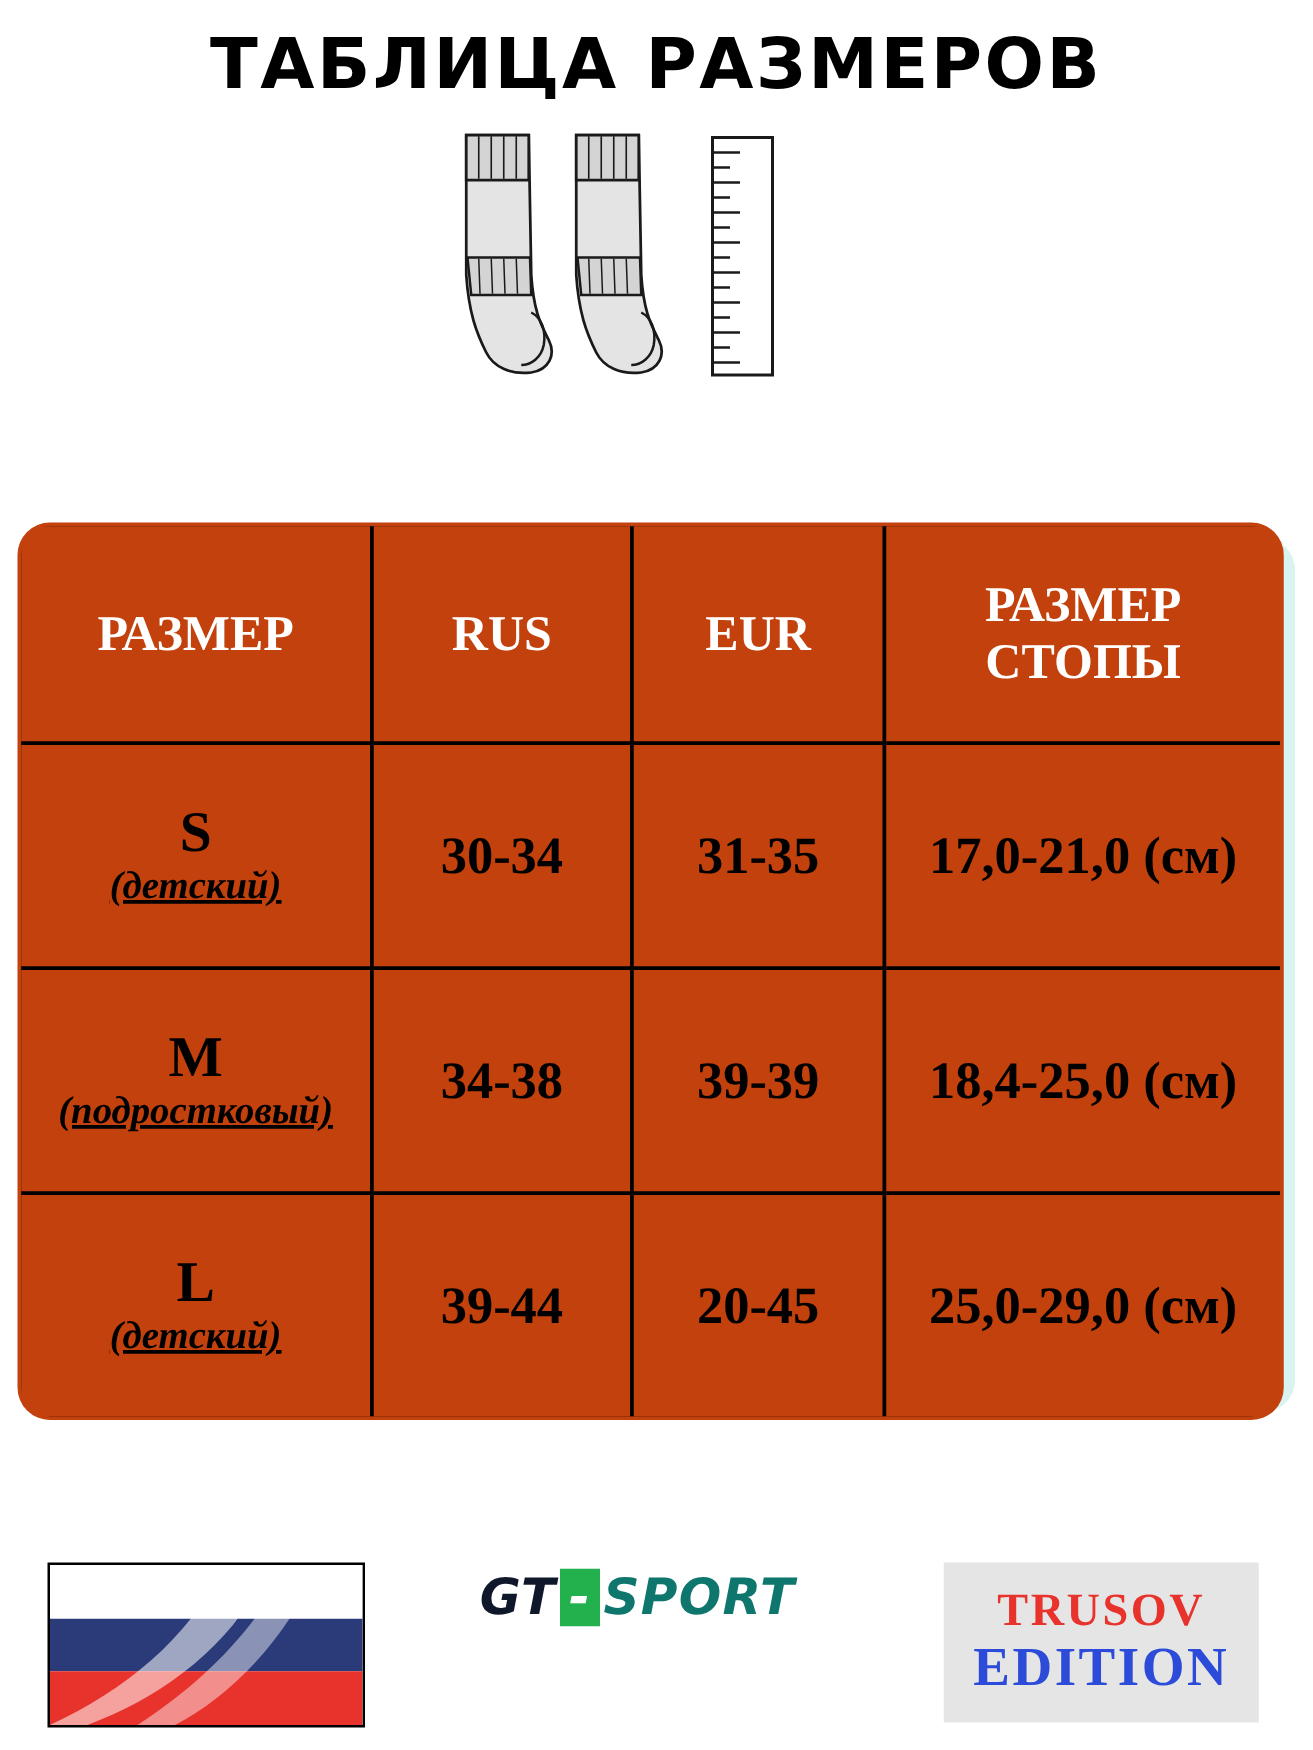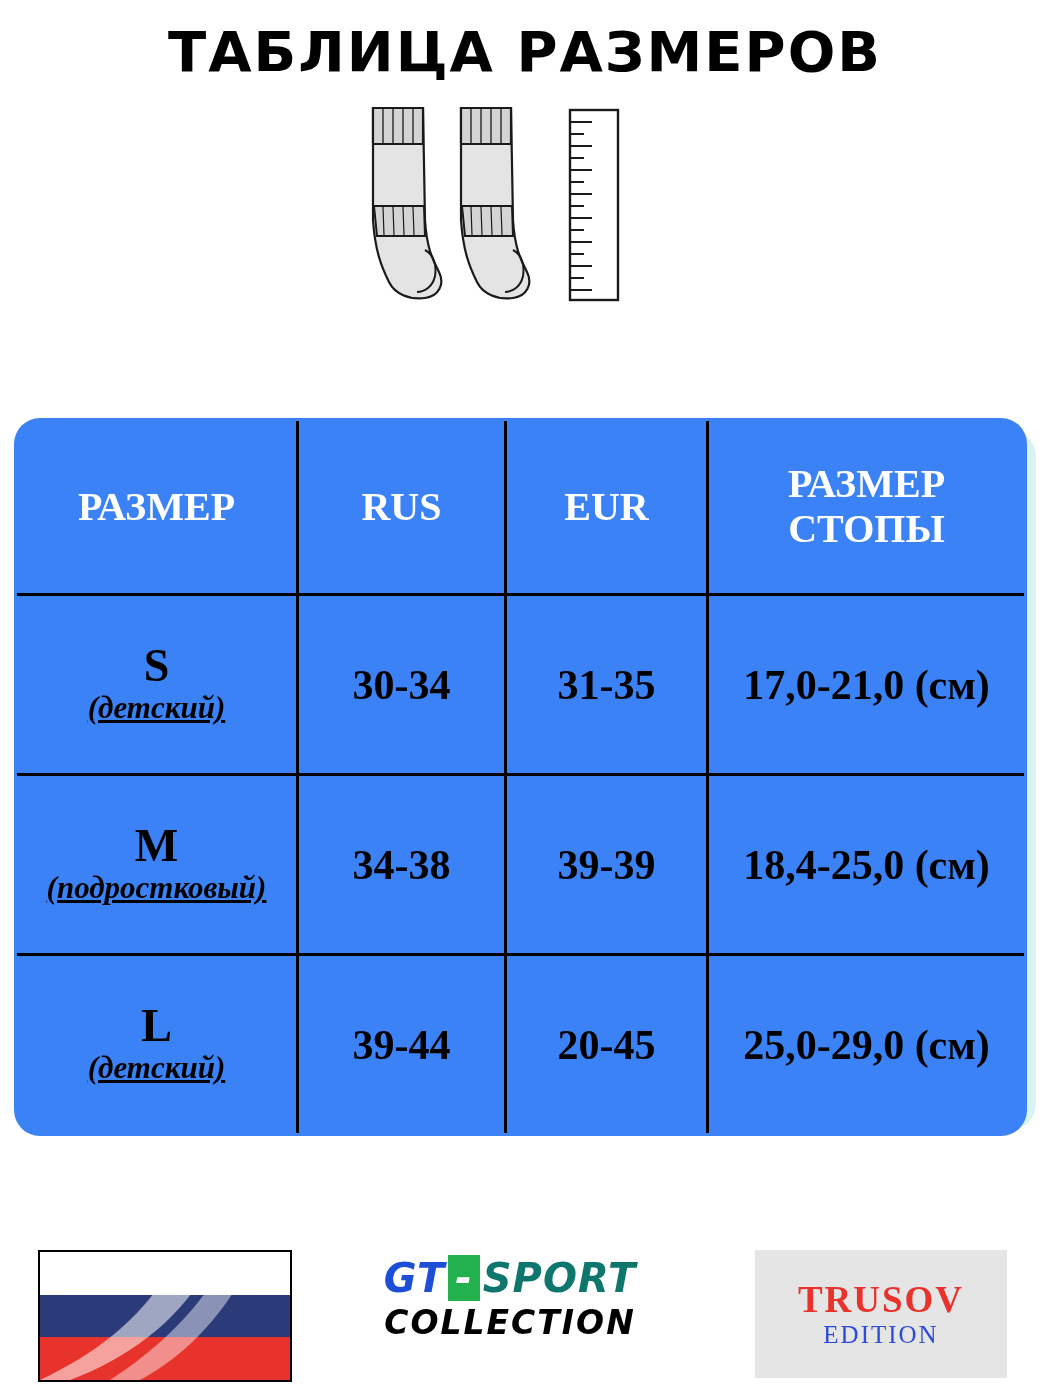--- a/index.html
+++ b/index.html
@@ -50,21 +50,21 @@
     top: 12px;
     width: 1010px;
     height: 700px;
     border-radius: 26px;
     background: #d8f3f0;
   }
   table.size-table {
     position: relative;
     border-collapse: collapse;
     width: 1010px;
-    background: #3b82f6;
+    background: #c2410c;
     border: 3px solid #000000;
     border-radius: 26px;
     overflow: hidden;
     table-layout: fixed;
   }
   table.size-table td, table.size-table th {
     border: 3px solid #000000;
     text-align: center;
     vertical-align: middle;
     color: #000000;
@@ -145,21 +145,21 @@
     text-align: center;
     font-family: "DejaVu Sans", sans-serif;
   }
   .gt-line1 {
     font-size: 40px;
     font-weight: bold;
     font-style: italic;
     letter-spacing: 1px;
     white-space: nowrap;
   }
-  .gt-g { color: #1d4ed8; }
+  .gt-g { color: #0f172a; }
   .gt-dash {
     display: inline-block;
     background: #22b14c;
     color: #ffffff;
     padding: 0 7px;
     margin: 0 3px;
     font-weight: bold;
   }
   .gt-s { color: #0f766e; }
   .gt-line2 {
@@ -186,22 +186,22 @@
   }
   .trusov-1 {
     color: #e8322c;
     font-size: 37px;
     font-weight: bold;
     letter-spacing: 2px;
     line-height: 1.1;
   }
   .trusov-2 {
     color: #2b4bd8;
-    font-size: 25px;
-    font-weight: normal;
+    font-size: 44px;
+    font-weight: bold;
     letter-spacing: 2px;
     line-height: 1.1;
   }
 </style>
 </head>
 <body>
 
 <div class="title">ТАБЛИЦА РАЗМЕРОВ</div>
 
 <div class="illustration">
@@ -317,20 +317,19 @@
     <div class="band blue"></div>
     <div class="band red"></div>
     <svg width="250" height="128" viewBox="0 0 250 128">
       <path d="M0 128 C60 100 110 60 140 0 L175 0 C150 62 90 106 30 128 Z" fill="#ffffff" opacity="0.55"></path>
       <path d="M70 128 C120 96 165 52 190 0 L214 0 C192 56 146 104 100 128 Z" fill="#ffffff" opacity="0.45"></path>
     </svg>
   </div>
 
   <div class="gt-logo">
     <div class="gt-line1"><span class="gt-g">GT</span><span class="gt-dash">-</span><span class="gt-s">SPORT</span></div>
-    <div class="gt-line2">COLLECTION</div>
   </div>
 
   <div class="trusov">
     <div class="trusov-1">TRUSOV</div>
     <div class="trusov-2">EDITION</div>
   </div>
 </div>
 
 </body></html>

